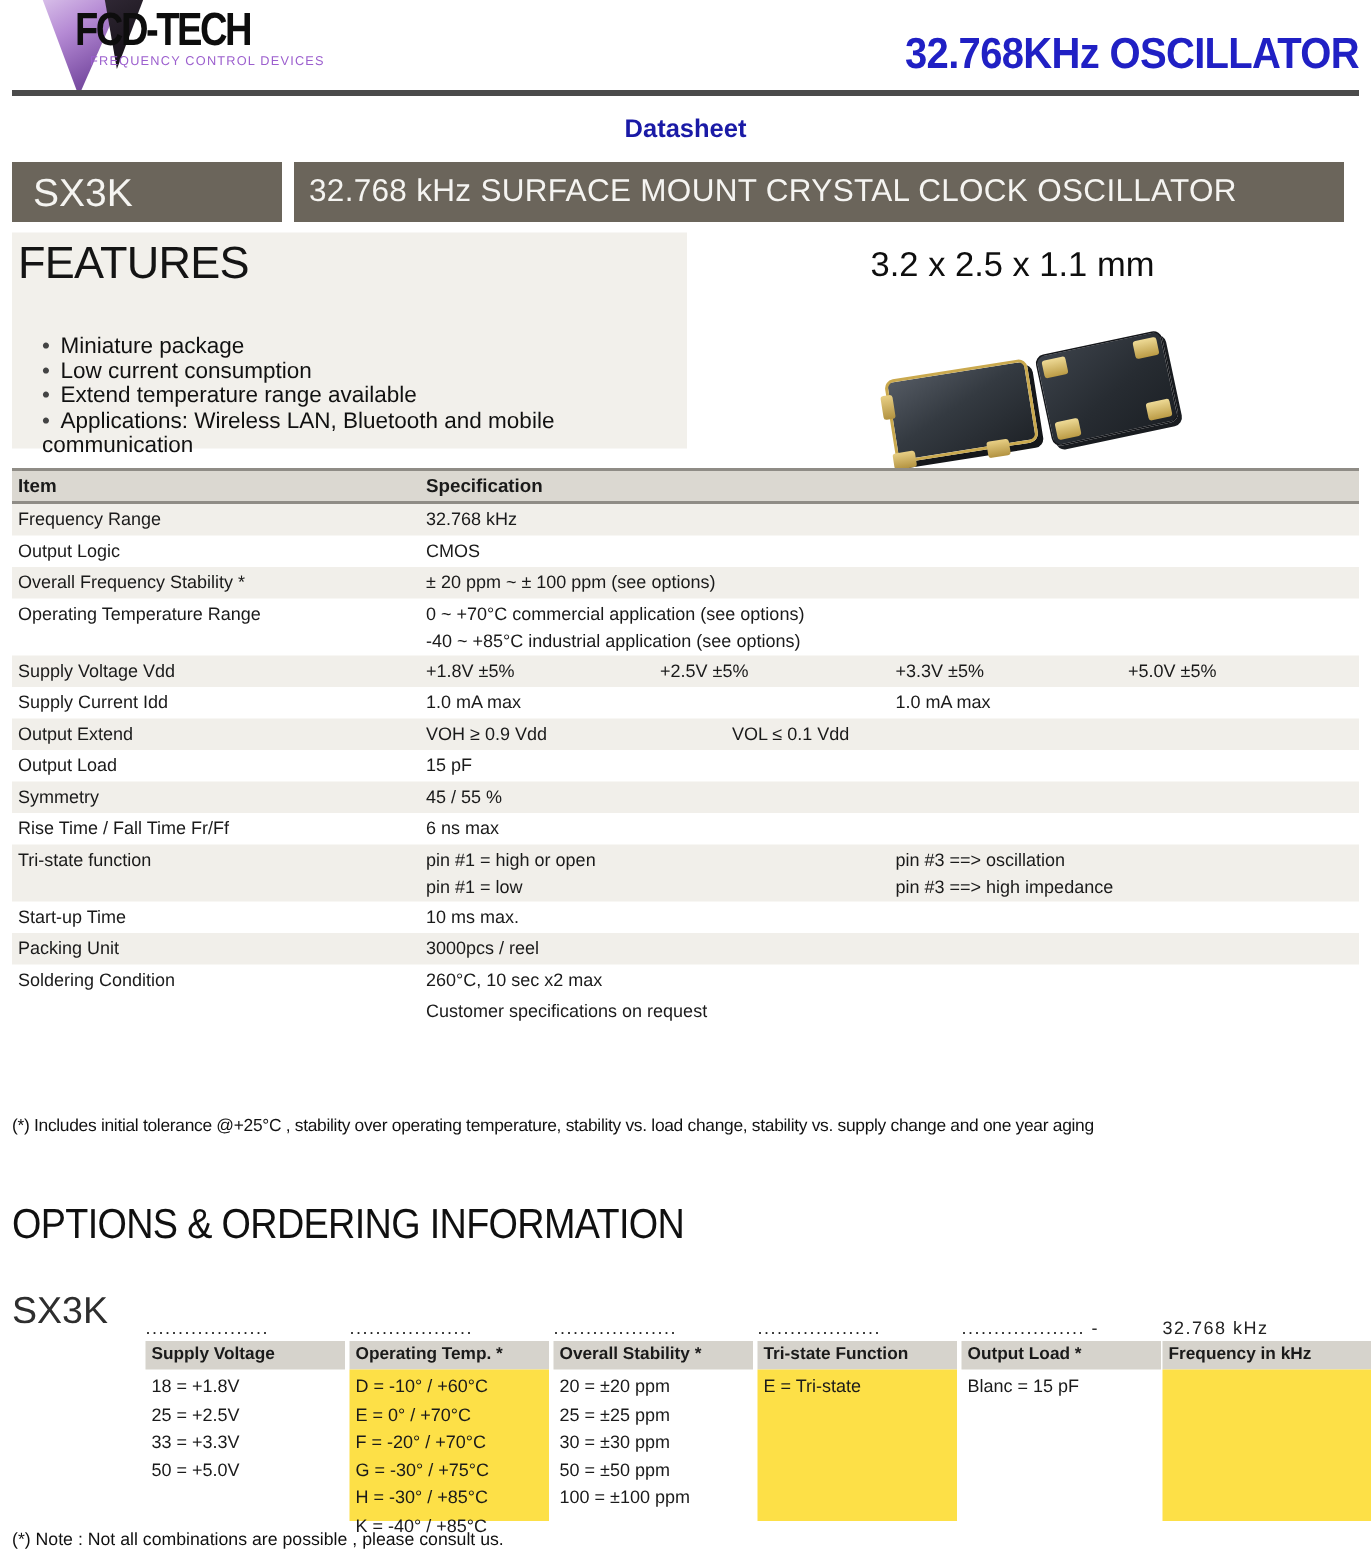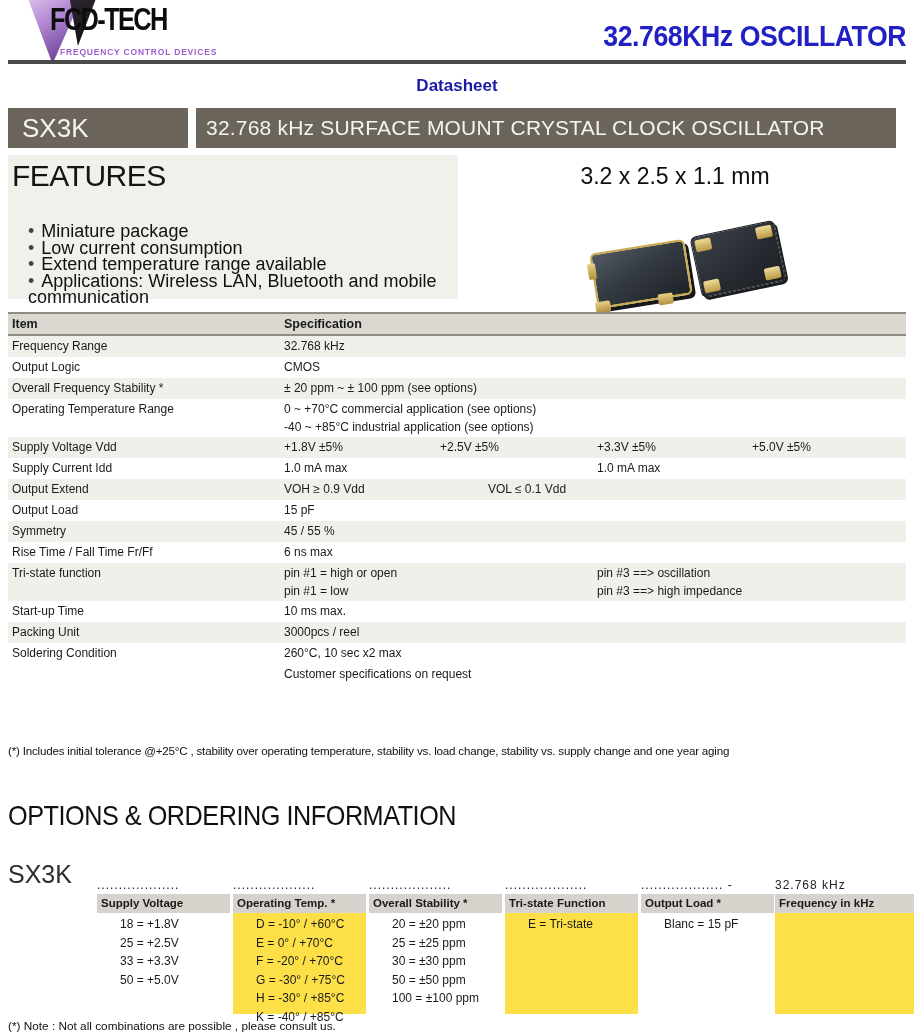--- a/index.html
+++ b/index.html
@@ -11,41 +11,41 @@
   #logo{left:24px;top:-12px;width:190px;height:72px;}
   .logo-tri{position:absolute;left:0;top:0;width:62px;height:76px;
     background:linear-gradient(150deg,#e7d6f2 0%,#b58ad4 40%,#7c4fa5 75%,#5d3a7e 100%);
     clip-path:polygon(0 0,100% 0,46% 100%);}
   .logo-tri2{position:absolute;left:30px;top:0;width:46px;height:58px;
     background:linear-gradient(150deg,#3a3140 0%,#171219 80%);
     clip-path:polygon(30% 0,100% 0,52% 100%);}
   .logo-word{position:absolute;left:26px;top:14px;font-size:31px;font-weight:800;
     letter-spacing:-2px;color:#0d0d0d;transform:scaleX(.82);transform-origin:left;
     white-space:nowrap;}
-  .logo-sub{position:absolute;left:36px;top:59px;font-size:8.5px;font-weight:700;
+  .logo-sub{position:absolute;left:36px;top:47px;font-size:8.5px;font-weight:400;
     color:#9c5fce;letter-spacing:.8px;white-space:nowrap;}
 
   
   #doc-title{right:8px;top:20px;width:520px;text-align:right;font-size:29px;
     font-weight:800;color:#2020c4;letter-spacing:-.5px;transform:scaleX(.92);
     transform-origin:right;white-space:nowrap;}
   #top-rule{left:8px;top:60px;width:898px;height:4px;background:#4b4b4b;}
   #datasheet-label{left:0;top:76px;width:914px;text-align:center;font-size:17px;
     font-weight:700;color:#1a1aa6;}
 
   
   .banner{top:108px;height:40px;background:#6b655b;color:#f5f4f1;}
   #banner-model{left:8px;width:180px;font-size:26px;line-height:40px;padding-left:14px;box-sizing:border-box;}
   #banner-desc{left:196px;width:700px;font-size:21px;line-height:40px;padding-left:10px;box-sizing:border-box;letter-spacing:.2px;white-space:nowrap;}
 
   
   #features-box{left:8px;top:155px;width:450px;height:144px;background:#f2f0eb;}
   #features-title{position:absolute;left:4px;top:4px;font-size:30px;letter-spacing:-.5px;color:#141414;}
   #features-list{position:absolute;left:20px;top:68px;margin:0;padding:0;list-style:none;
-    font-size:18px;line-height:16.5px;color:#111;}
+    font-size:15px;line-height:16.5px;color:#111;}
   #features-list li::before{content:"•";margin-right:7px;color:#444;}
   #dims{left:540px;top:163px;width:270px;text-align:center;font-size:23px;color:#0e0e0e;}
 
   
   #photo{left:583px;top:218px;width:200px;height:95px;}
   .chip{position:absolute;border-radius:6px;}
   #chip-left{left:10px;top:28px;width:92px;height:52px;transform:rotate(-9deg);
     background:linear-gradient(155deg,#545a63 0%,#343a41 45%,#1f2328 100%);
     border:2px solid #caa94e;box-shadow:3px 4px 0 #15171a;}
   #chip-left .pad{position:absolute;width:15px;height:11px;background:linear-gradient(#e8cf85,#b29240);border-radius:2px;}
@@ -85,21 +85,21 @@
   #ordering{left:97px;top:876px;width:817px;height:142px;}
   .ocol{position:absolute;top:0;width:133px;}
   .ocol:nth-child(1){left:0;} .ocol:nth-child(2){left:136px;}
   .ocol:nth-child(3){left:272px;} .ocol:nth-child(4){left:408px;}
   .ocol:nth-child(5){left:544px;} .ocol:nth-child(6){left:678px;width:139px;}
   .odots{height:18px;line-height:18px;font-size:12px;letter-spacing:1px;white-space:nowrap;color:#222;}
   .ohead{height:19px;line-height:19px;font-size:11.5px;font-weight:700;background:#d6d3cc;
     padding-left:4px;box-sizing:border-box;white-space:nowrap;}
   .obody{height:101px;padding:2px 0 0 4px;box-sizing:border-box;font-size:12px;line-height:18.5px;}
   .ocol.shade .obody{background:#fde047;margin-left:0;}
-  .obody div{white-space:nowrap;margin-left:19px;}
+  .obody div{white-space:nowrap;}
   #order-note{left:8px;top:1019px;font-size:11.8px;color:#101010;}
 </style>
 </head>
 <body>
 
 <div class="abs" id="logo">
   <div class="logo-tri"></div>
   <div class="logo-tri2"></div>
   <div class="logo-word">FCD-TECH</div>
   <div class="logo-sub">FREQUENCY CONTROL DEVICES</div>

